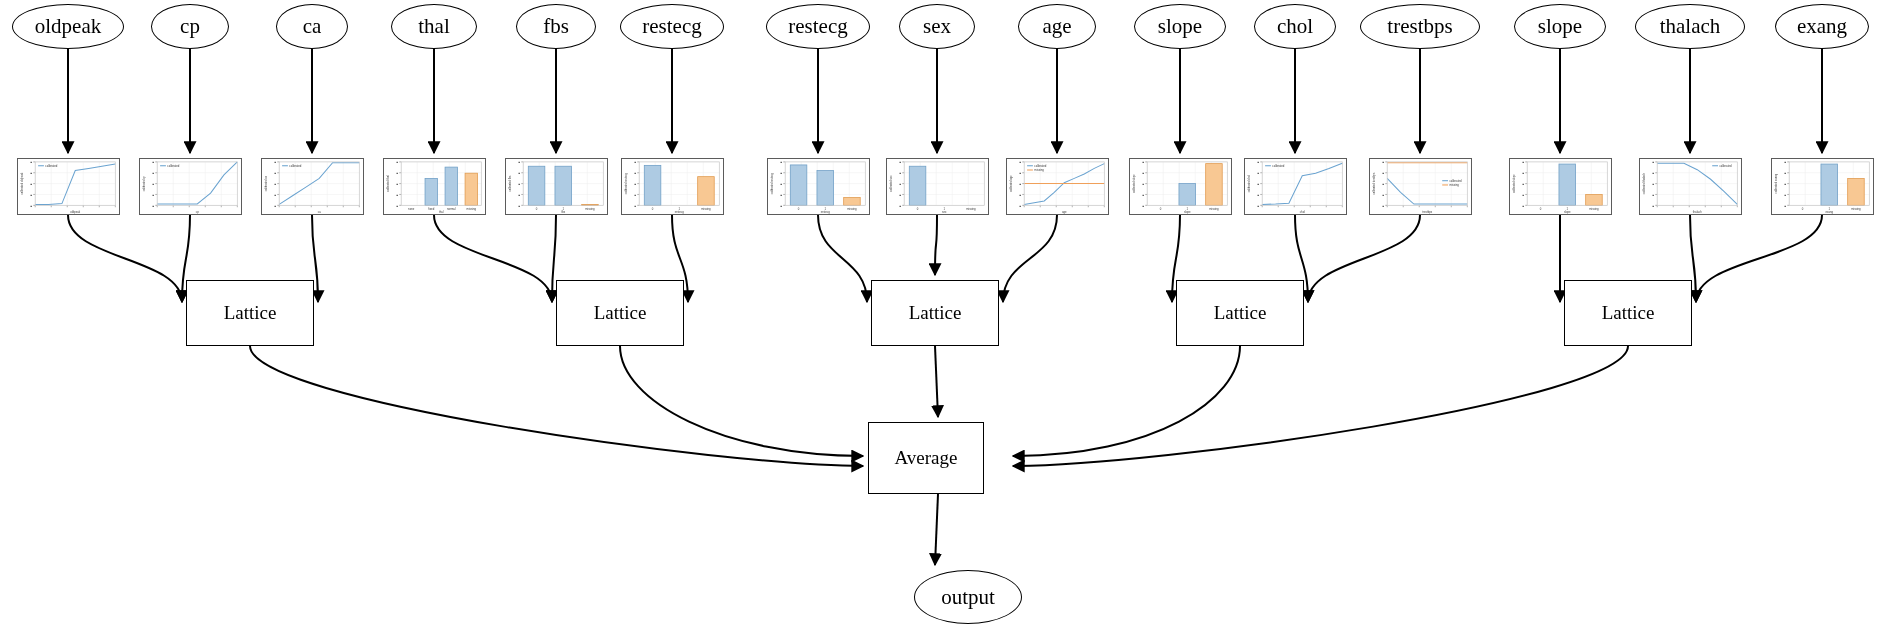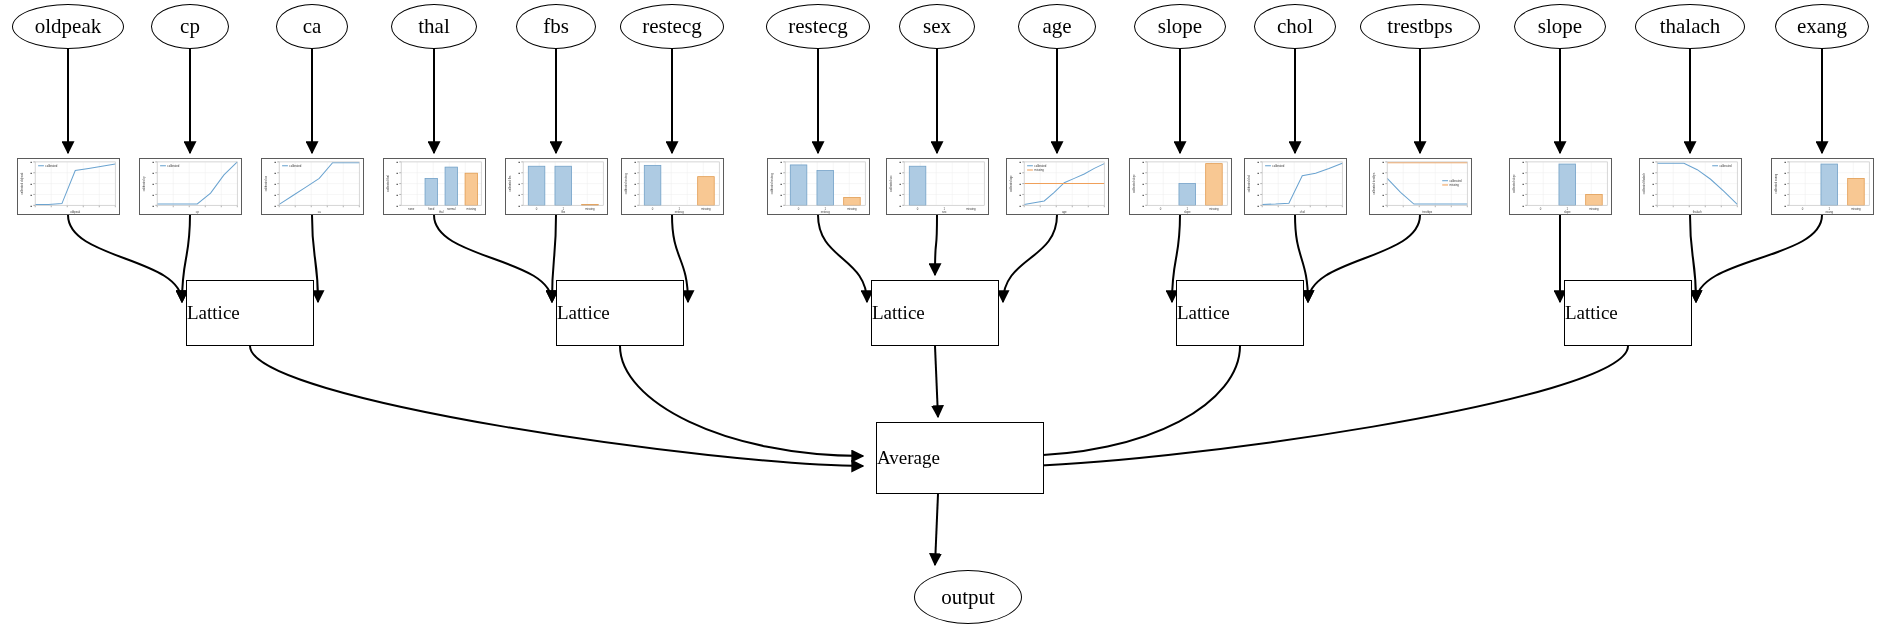--- a/index.html
+++ b/index.html
@@ -8,21 +8,21 @@
   #stage{position:absolute;left:0;top:0;width:1884px;height:627px;}
   svg#edges{position:absolute;left:0;top:0;width:1884px;height:627px;pointer-events:none;}
 
   .node{position:absolute;box-sizing:border-box;}
 
   .ellipse{border:1.6px solid #000;border-radius:50%;background:#fff;
            display:flex;align-items:center;justify-content:center;
            font-size:21px;color:#000;line-height:1;}
 
   .boxnode{border:1.8px solid #000;background:#fff;
-           display:flex;align-items:center;justify-content:flex-start;
+           display:flex;align-items:center;justify-content:center;
            font-size:19px;color:#000;}
 
   
   .panel{border:1.4px solid #5b5b5b;background:#fff;overflow:hidden;}
   .panel svg{display:block;width:100%;height:100%;}
   .axl{font-family:"Liberation Sans","DejaVu Sans",sans-serif;fill:#3a3a3a;}
 </style>
 </head>
 <body>
 
@@ -715,20 +715,20 @@
       </div>
       <div class="node boxnode" style="left: 871px; top: 280px; width: 128px; height: 66px;">
         <div>Lattice</div>
       </div>
       <div class="node boxnode" style="left: 1176px; top: 280px; width: 128px; height: 66px;">
         <div>Lattice</div>
       </div>
       <div class="node boxnode" style="left: 1564px; top: 280px; width: 128px; height: 66px;">
         <div>Lattice</div>
       </div>
-      <div class="node boxnode" style="left: 868px; top: 422px; width: 168px; height: 72px; margin-left: 8px;">
+      <div class="node boxnode" style="left: 868px; top: 422px; width: 116px; height: 72px;">
         <div>Average</div>
       </div>
       <div class="node ellipse" style="left: 914px; top: 570px; width: 108px; height: 54px;">
         <div>output</div>
       </div>
     </div>
 </div>
 
 </body></html>

